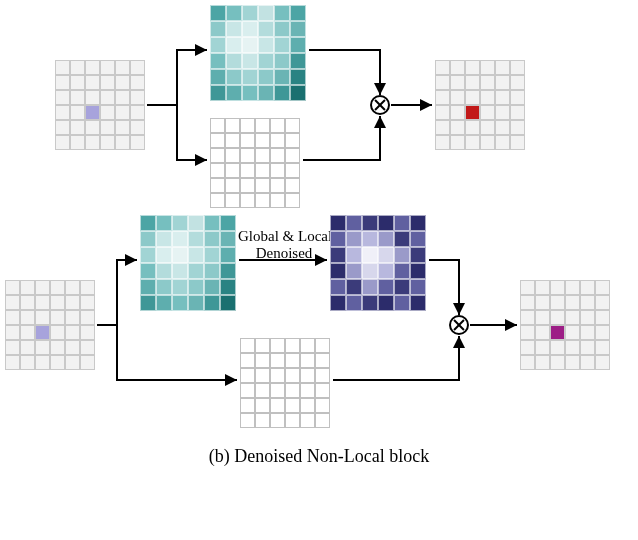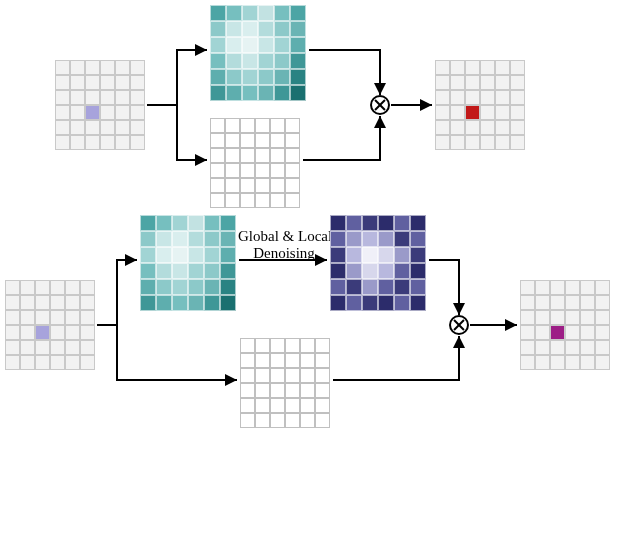--- a/index.html
+++ b/index.html
@@ -368,21 +368,21 @@
           <div class="cell" style="background: rgb(63, 151, 151); border: 1px solid rgba(255, 255, 255, 0.6);"></div>
           <div class="cell" style="background: rgb(94, 174, 174); border: 1px solid rgba(255, 255, 255, 0.6);"></div>
           <div class="cell" style="background: rgb(118, 191, 191); border: 1px solid rgba(255, 255, 255, 0.6);"></div>
           <div class="cell" style="background: rgb(106, 180, 180); border: 1px solid rgba(255, 255, 255, 0.6);"></div>
           <div class="cell" style="background: rgb(63, 151, 151); border: 1px solid rgba(255, 255, 255, 0.6);"></div>
           <div class="cell" style="background: rgb(26, 112, 112); border: 1px solid rgba(255, 255, 255, 0.6);"></div>
         </div>
 
       <div class="annot" style="left:238px; top:18px; width:92px;">
         <span>Global &amp; Local</span><br>
-        <span>Denoising</span>
+        <span>Denoised</span>
       </div>
 
       <div class="grid" id="b-denoised" style="left:330px; top:5px; width:96px; height:96px;">
           <div class="cell" style="background: rgb(44, 44, 107); border: 1px solid rgba(255, 255, 255, 0.6);"></div>
           <div class="cell" style="background: rgb(96, 96, 160); border: 1px solid rgba(255, 255, 255, 0.6);"></div>
           <div class="cell" style="background: rgb(59, 59, 122); border: 1px solid rgba(255, 255, 255, 0.6);"></div>
           <div class="cell" style="background: rgb(44, 44, 107); border: 1px solid rgba(255, 255, 255, 0.6);"></div>
           <div class="cell" style="background: rgb(96, 96, 160); border: 1px solid rgba(255, 255, 255, 0.6);"></div>
           <div class="cell" style="background: rgb(44, 44, 107); border: 1px solid rgba(255, 255, 255, 0.6);"></div>
           <div class="cell" style="background: rgb(96, 96, 160); border: 1px solid rgba(255, 255, 255, 0.6);"></div>
@@ -490,15 +490,16 @@
           <div class="cell"></div>
           <div class="cell"></div>
           <div class="cell"></div>
           <div class="cell"></div>
           <div class="cell"></div>
           <div class="cell"></div>
           <div class="cell"></div>
           <div class="cell"></div>
         </div>
     </div>
+    <div class="caption">(b) Denoised Non-Local block</div>
   </div>
 
 </div>
 
 </body></html>

